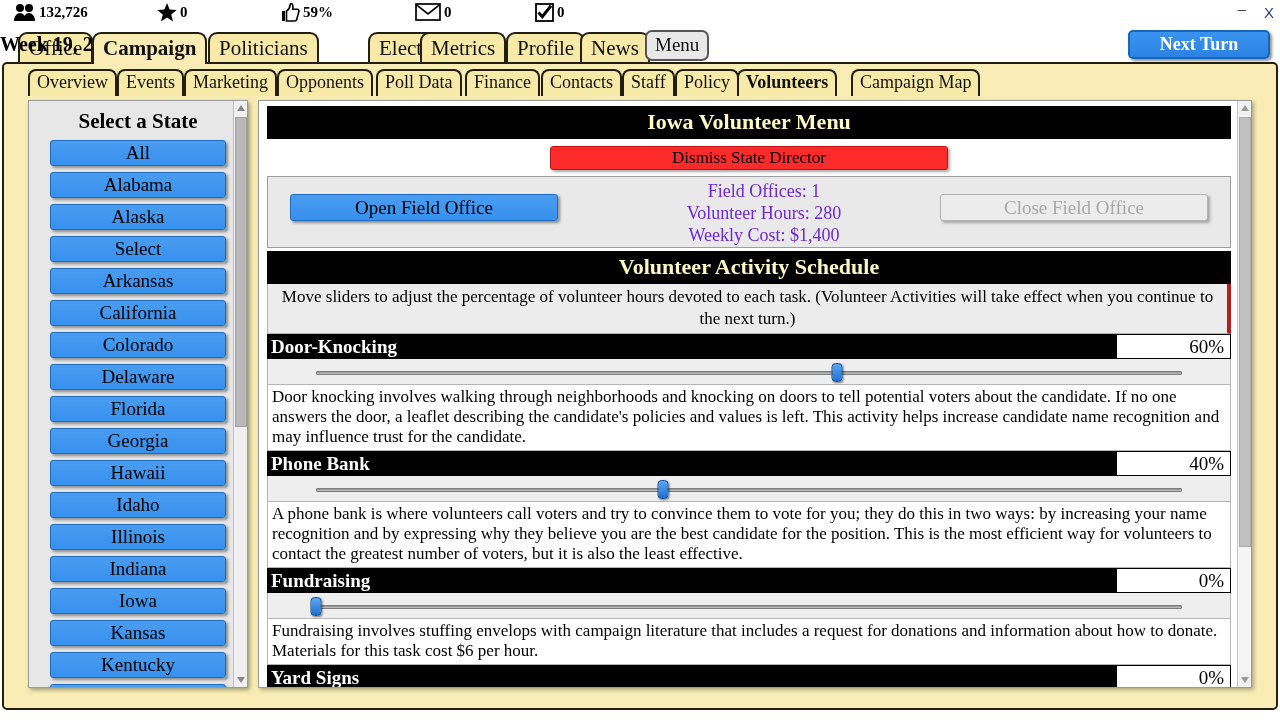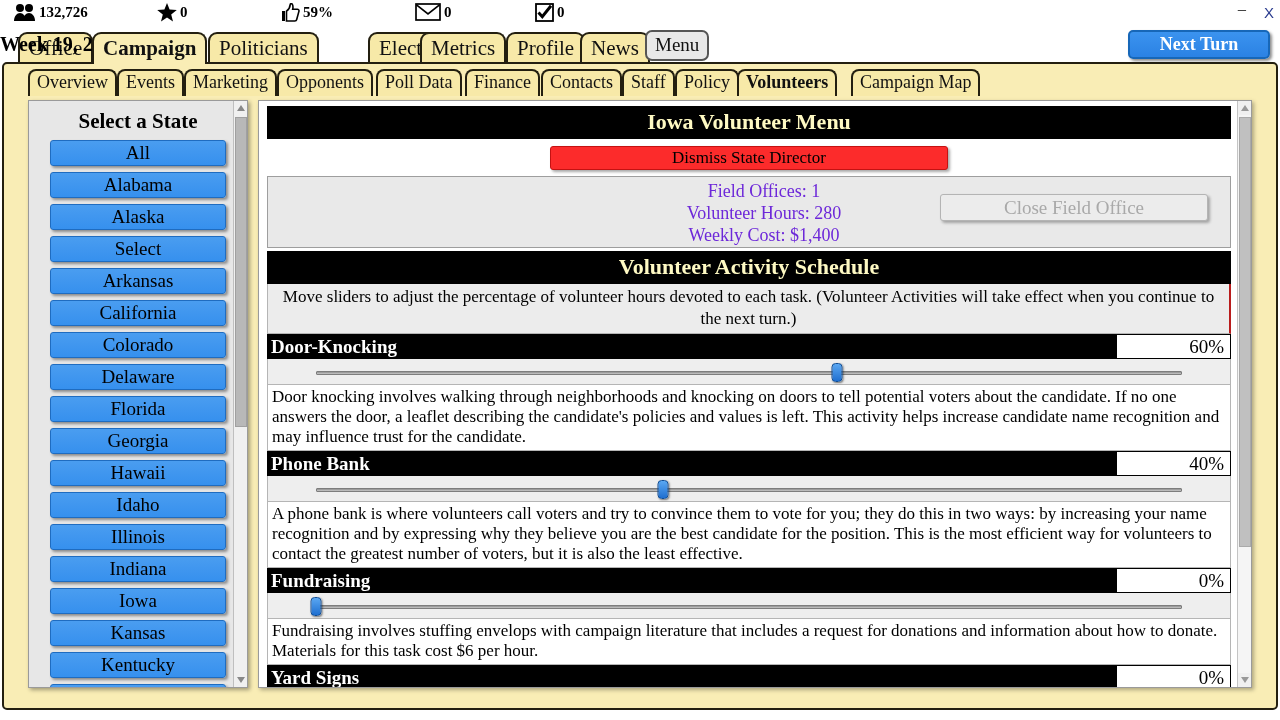--- a/index.html
+++ b/index.html
@@ -216,21 +216,21 @@
   }
   .officestats {
     position: absolute; left: 0; right: 0; top: 3px;
     text-align: center;
     font-family: "Liberation Serif", serif;
     font-size: 18px; line-height: 22px; color: #6d28d9; margin-left: 30px;
   }
 
   .instructions {
     background: #ececec;
-    border-left: 1px solid #b5b5b5; border-right: 2px solid #b91c1c;
+    border-left: 1px solid #b5b5b5; border-right: 4px solid #b91c1c;
     border-bottom: 1px solid #b5b5b5;
     font-family: "Liberation Serif", serif;
     font-size: 17px; line-height: 22px; color: #000;
     text-align: center; padding: 2px 4px 3px 4px;
   }
 
   
   .actheader {
     display: flex; align-items: stretch; height: 25px;
   }
@@ -418,20 +418,21 @@
       <div class="blackbar">Iowa Volunteer Menu</div>
 
       <div class="dismiss">Dismiss State Director</div>
 
       <div class="officebox">
         <div class="officestats">
           <div>Field Offices: 1</div>
           <div>Volunteer Hours: 280</div>
           <div>Weekly Cost: $1,400</div>
         </div>
+        <div class="openoffice">Open Field Office</div>
         <div class="closeoffice">Close Field Office</div>
       </div>
 
       <div class="blackbar" style="margin-top:3px;">Volunteer Activity Schedule</div>
       <div class="instructions">Move sliders to adjust the percentage of volunteer hours devoted to each task. (Volunteer Activities will take effect when you continue to the next turn.)</div>
 
       <div id="activities">
           <div>
             <div class="actheader">
               <div class="nm">Door-Knocking</div>

